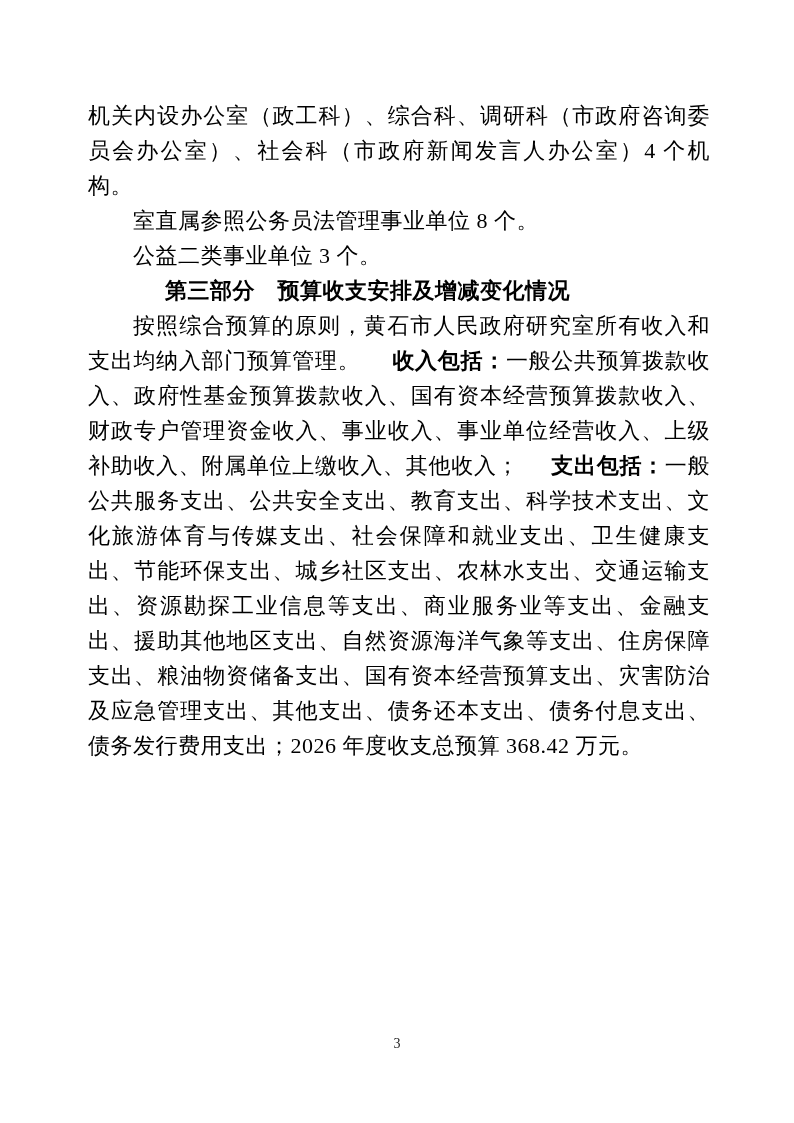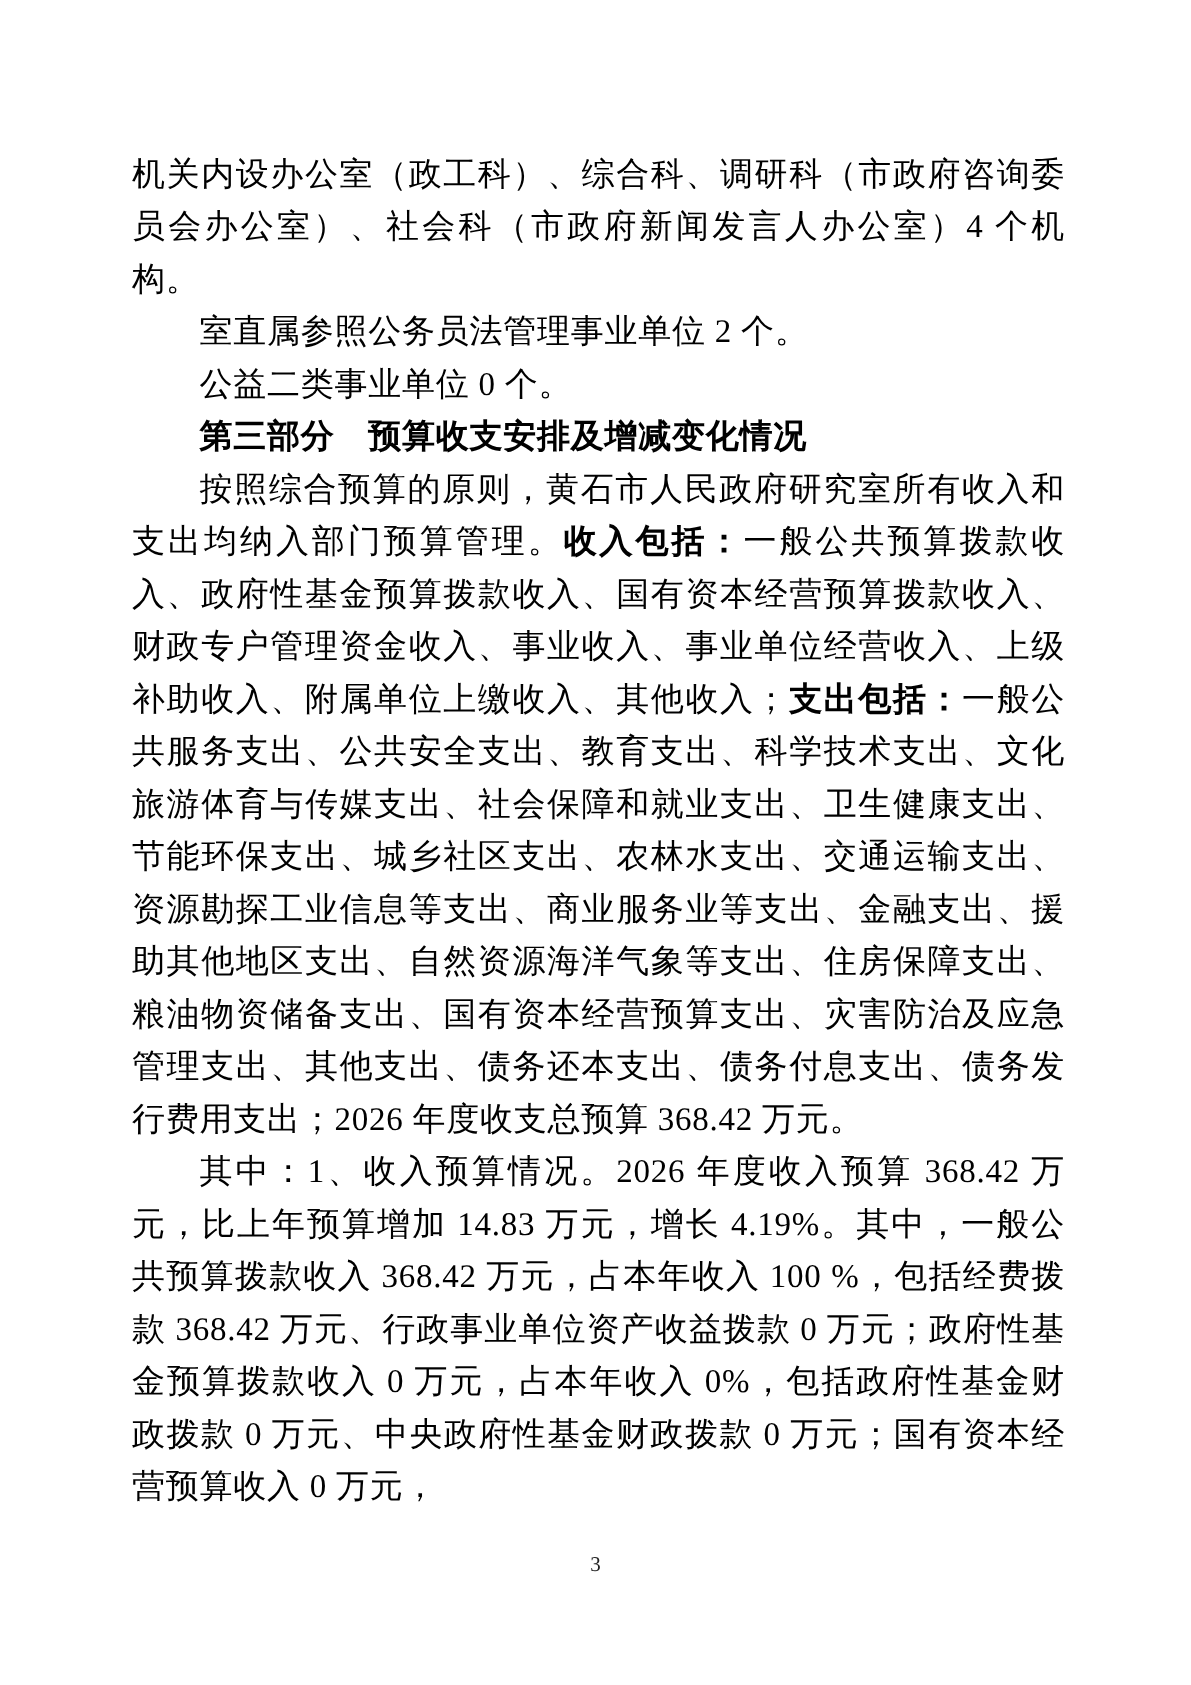--- a/index.html
+++ b/index.html
@@ -37,42 +37,42 @@
     font-family: "Liberation Sans", "DejaVu Sans", sans-serif;
     font-weight: 700;
     letter-spacing: 0.5px;
   }
   .run {
     font-weight: 400;
   }
   .run.bold {
     font-family: "Liberation Sans", "DejaVu Sans", sans-serif;
     font-weight: 700;
+    margin-left: 32px;
   }
   .footer {
     position: absolute;
     top: 1034px;
     left: 0;
     width: 100%;
     text-align: center;
   }
   .footer span {
     font-size: 14px;
     color: #222222;
     font-family: "Liberation Serif", "DejaVu Serif", serif;
   }
 </style>
 </head>
 <body>
 
 <div class="page">
   <div class="content" id="doc-body">
       <p class="para"><span class="run">机关内设办公室（政工科）、综合科、调研科（市政府咨询委员会办公室）、社会科（市政府新闻发言人办公室）4 个机构。</span></p>
-      <p class="para indent"><span class="run">室直属参照公务员法管理事业单位 2 个。</span></p>
-      <p class="para indent"><span class="run">公益二类事业单位 0 个。</span></p>
+      <p class="para indent"><span class="run">室直属参照公务员法管理事业单位 8 个。</span></p>
+      <p class="para indent"><span class="run">公益二类事业单位 3 个。</span></p>
       <p class="para indent heading"><span class="run bold">第三部分　预算收支安排及增减变化情况</span></p>
       <p class="para indent"><span class="run">按照综合预算的原则，黄石市人民政府研究室所有收入和支出均纳入部门预算管理。</span><span class="run bold">收入包括：</span><span class="run">一般公共预算拨款收入、政府性基金预算拨款收入、国有资本经营预算拨款收入、财政专户管理资金收入、事业收入、事业单位经营收入、上级补助收入、附属单位上缴收入、其他收入；</span><span class="run bold">支出包括：</span><span class="run">一般公共服务支出、公共安全支出、教育支出、科学技术支出、文化旅游体育与传媒支出、社会保障和就业支出、卫生健康支出、节能环保支出、城乡社区支出、农林水支出、交通运输支出、资源勘探工业信息等支出、商业服务业等支出、金融支出、援助其他地区支出、自然资源海洋气象等支出、住房保障支出、粮油物资储备支出、国有资本经营预算支出、灾害防治及应急管理支出、其他支出、债务还本支出、债务付息支出、债务发行费用支出；2026 年度收支总预算 368.42 万元。</span></p>
-      <p class="para indent"><span class="run">其中：1、收入预算情况。2026 年度收入预算 368.42 万元，比上年预算增加 14.83 万元，增长 4.19%。其中，一般公共预算拨款收入 368.42 万元，占本年收入 100 %，包括经费拨款 368.42 万元、行政事业单位资产收益拨款 0 万元；政府性基金预算拨款收入 0 万元，占本年收入 0%，包括政府性基金财政拨款 0 万元、中央政府性基金财政拨款 0 万元；国有资本经营预算收入 0 万元，</span></p>
     </div>
   <div class="footer">
     <span>3</span>
   </div>
 </div>
 
 </body></html>

